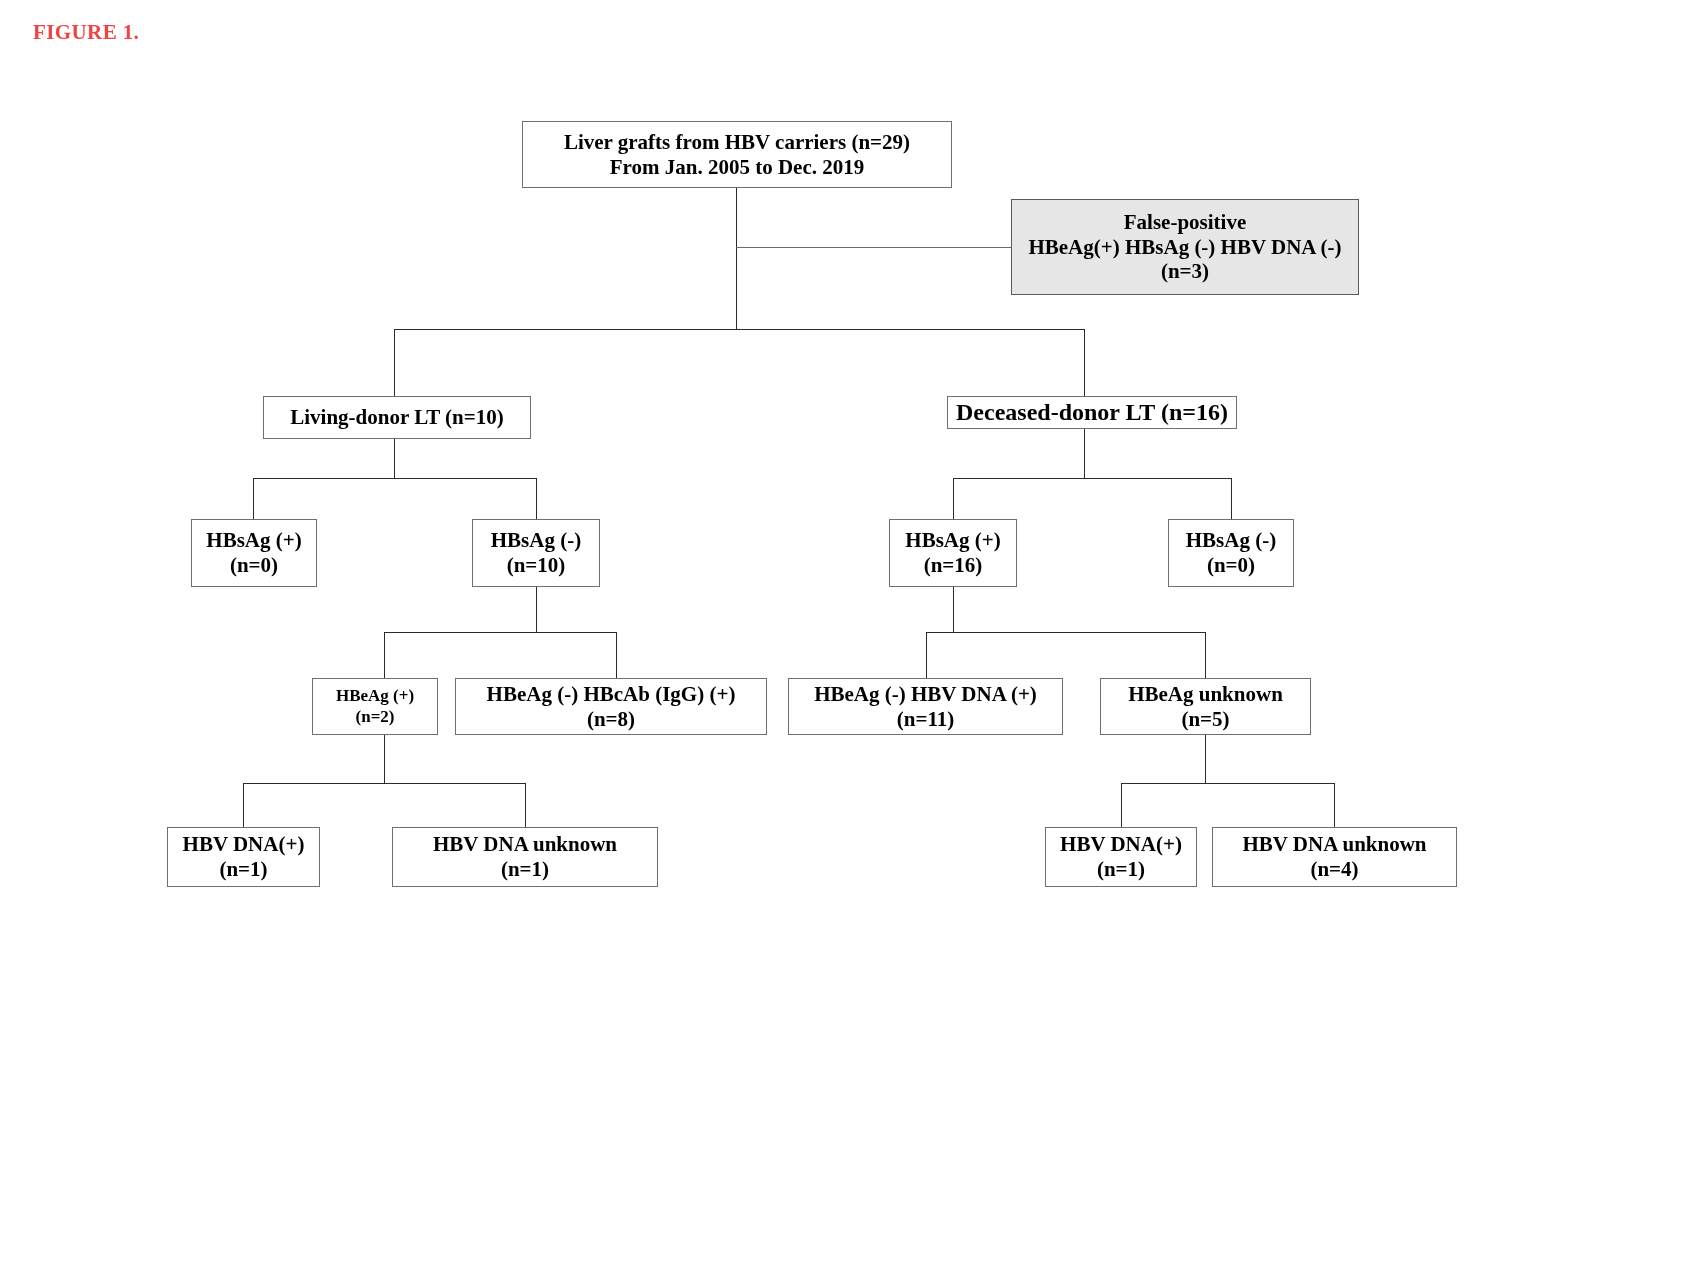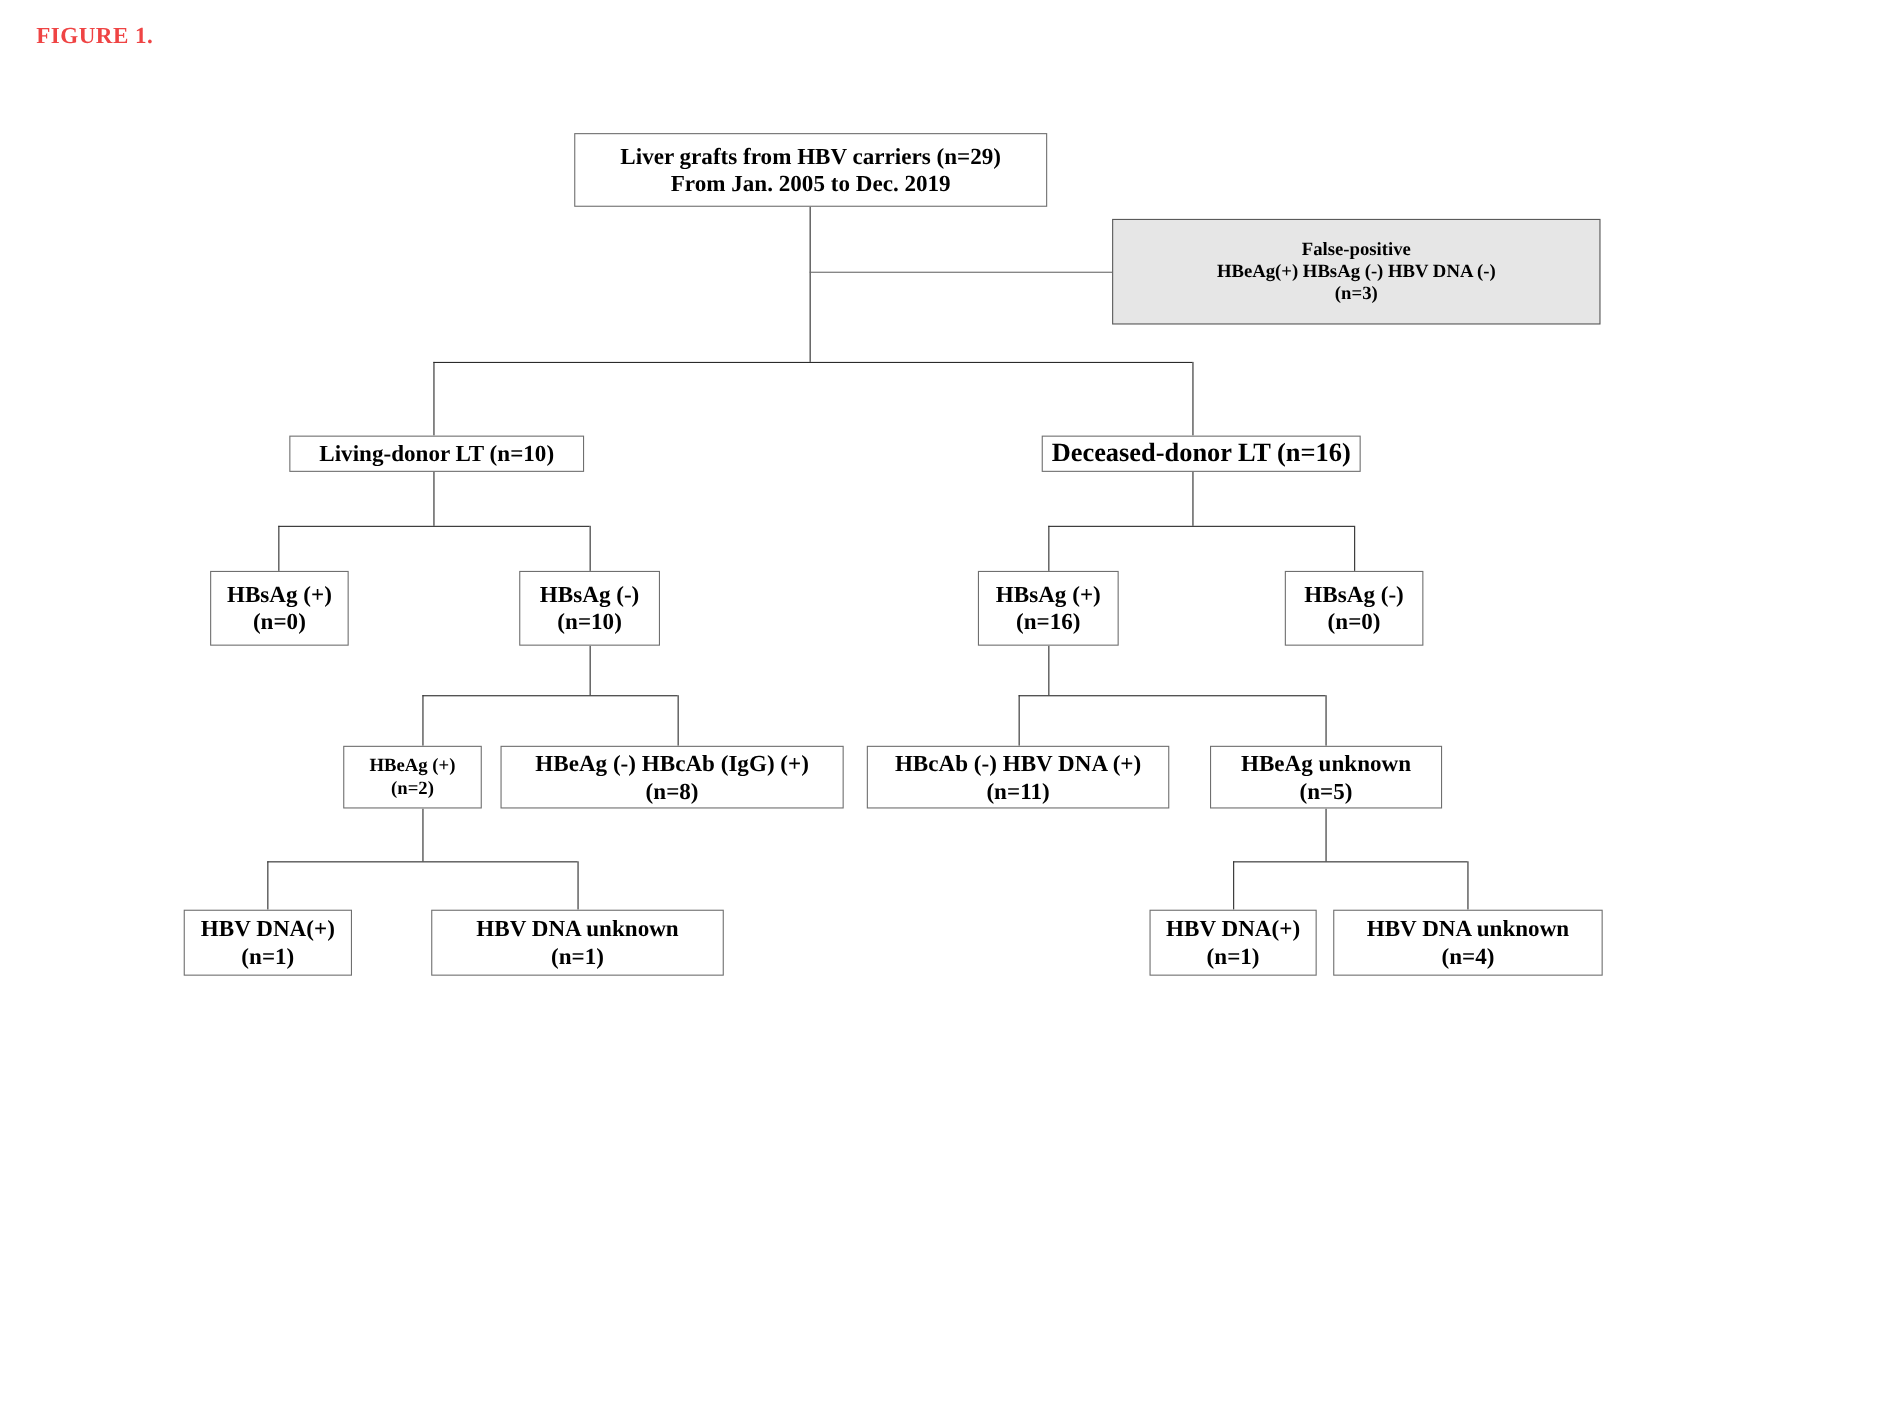--- a/index.html
+++ b/index.html
@@ -92,27 +92,27 @@
   <div class="lv" style="left:1205px; top:735px; height:48px;"></div>
   <div class="lh" style="left:1121px; top:783px; width:213px;"></div>
   <div class="lv" style="left:1121px; top:783px; height:44px;"></div>
   <div class="lv" style="left:1334px; top:783px; height:44px;"></div>
 
   <div class="node" style="left:522px; top:121px; width:430px; height:67px; font-size:21px;">
     <span class="ln">Liver grafts from HBV carriers (n=29)</span>
     <span class="ln">From Jan. 2005 to Dec. 2019</span>
   </div>
 
-  <div class="node shaded" style="left:1011px; top:199px; width:444px; height:96px; font-size:17px;">
+  <div class="node shaded" style="left:1011px; top:199px; width:348px; height:96px; font-size:21px;">
     <span class="ln">False-positive</span>
     <span class="ln">HBeAg(+) HBsAg (-) HBV DNA (-)</span>
     <span class="ln">(n=3)</span>
   </div>
 
-  <div class="node" style="left:263px; top:396px; width:268px; height:33px; font-size:21px;">
+  <div class="node" style="left:263px; top:396px; width:268px; height:43px; font-size:21px;">
     <span class="ln">Living-donor LT (n=10)</span>
   </div>
 
   <div class="node" style="left:947px; top:396px; width:290px; height:33px; font-size:24px;">
     <span class="ln">Deceased-donor LT (n=16)</span>
   </div>
 
   <div class="node" style="left:191px; top:519px; width:126px; height:68px; font-size:21px;">
     <span class="ln">HBsAg (+)</span>
     <span class="ln">(n=0)</span>
@@ -137,21 +137,21 @@
     <span class="ln">HBeAg (+)</span>
     <span class="ln">(n=2)</span>
   </div>
 
   <div class="node" style="left:455px; top:678px; width:312px; height:57px; font-size:21px;">
     <span class="ln">HBeAg (-) HBcAb (IgG) (+)</span>
     <span class="ln">(n=8)</span>
   </div>
 
   <div class="node" style="left:788px; top:678px; width:275px; height:57px; font-size:21px;">
-    <span class="ln">HBcAb (-) HBV DNA (+)</span>
+    <span class="ln">HBeAg (-) HBV DNA (+)</span>
     <span class="ln">(n=11)</span>
   </div>
 
   <div class="node" style="left:1100px; top:678px; width:211px; height:57px; font-size:21px;">
     <span class="ln">HBeAg unknown</span>
     <span class="ln">(n=5)</span>
   </div>
 
   <div class="node" style="left:167px; top:827px; width:153px; height:60px; font-size:21px;">
     <span class="ln">HBV DNA(+)</span>

